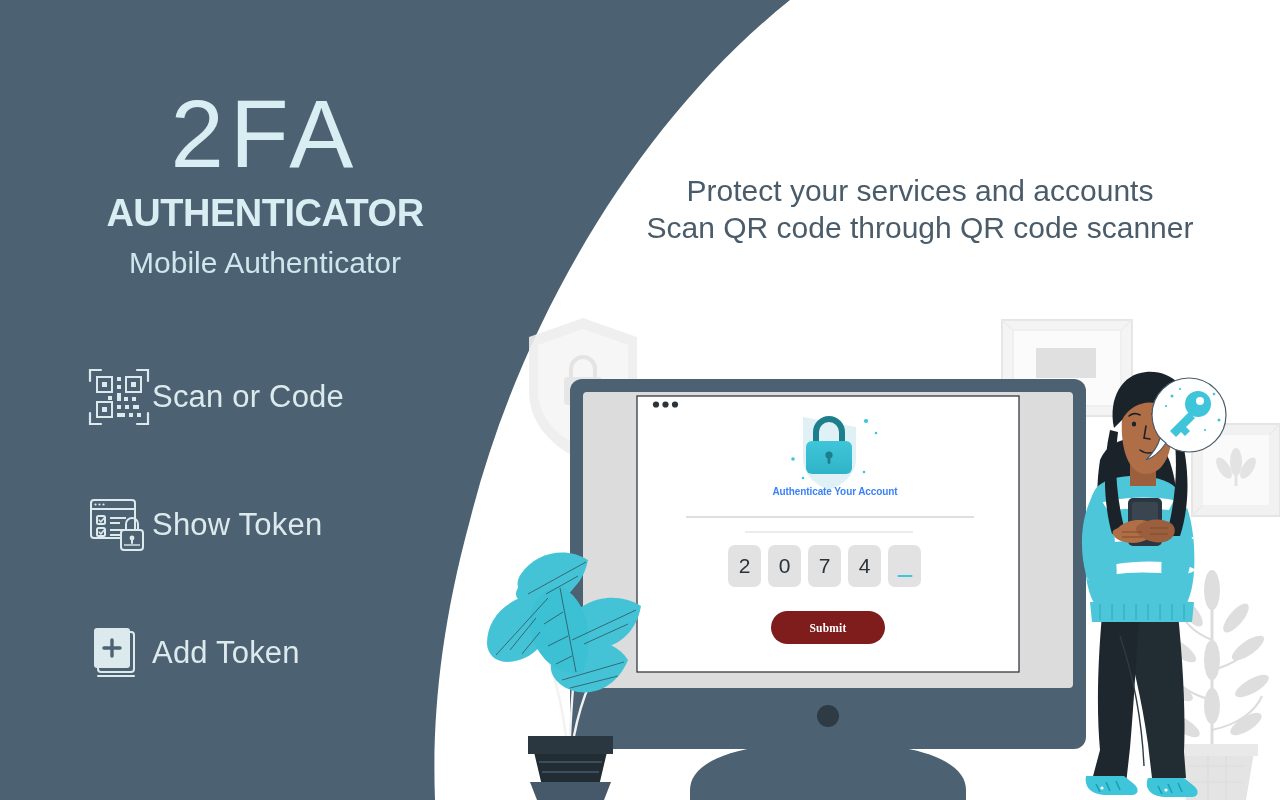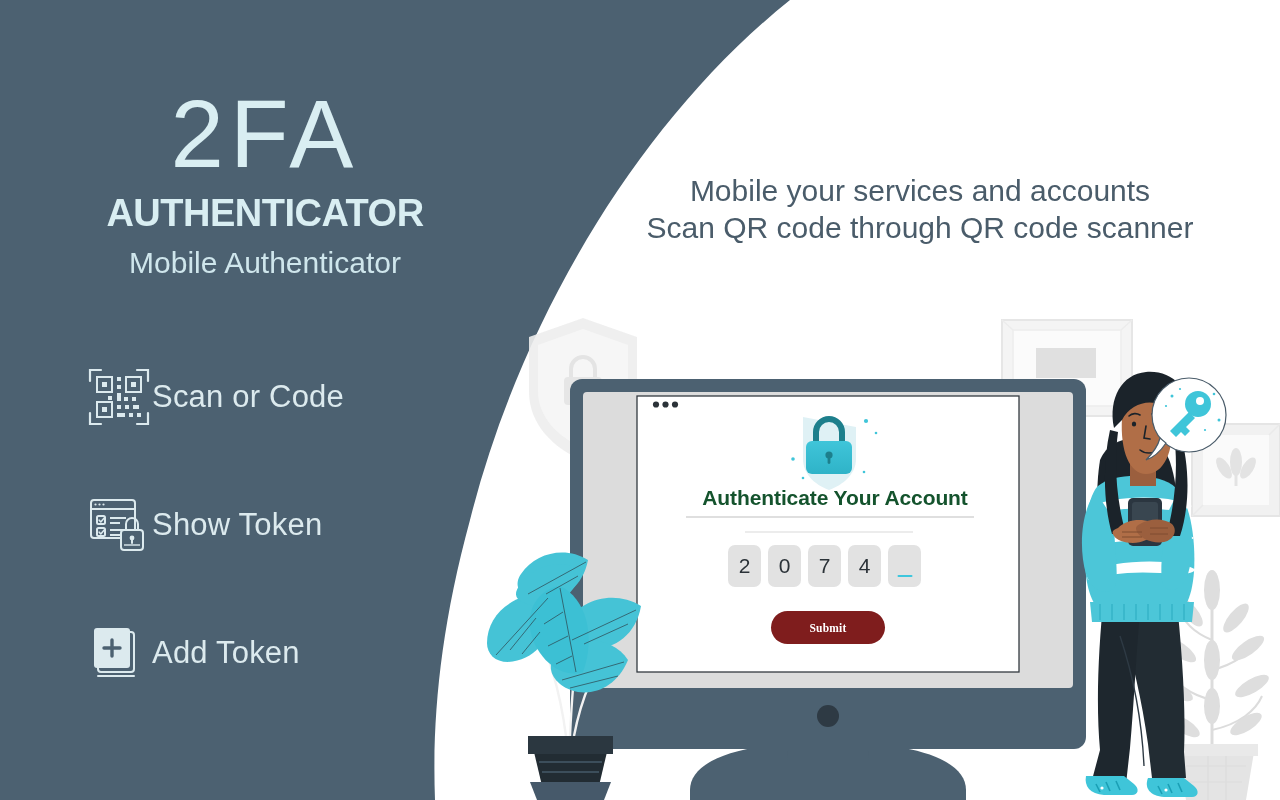--- a/index.html
+++ b/index.html
@@ -49,21 +49,21 @@
     font-size:30px;line-height:37px;font-weight:400;
   }
   .headline div{white-space:nowrap;}
 
   
   .illo{position:absolute;left:0;top:0;width:1280px;height:800px;}
 
   
   .dialog-title{
     position:absolute;left:660px;top:486px;width:350px;text-align:center;
-    font-size:21px;font-weight:700;color:#14532d;letter-spacing:-0.1px;
+    font-size:10px;font-weight:700;color:#3b82f6;letter-spacing:-0.1px;
   }
   .otp-row{position:absolute;left:728px;top:545px;display:flex;gap:7px;}
   .otp-box{
     width:33px;height:42px;border-radius:7px;background:#e2e2e2;
     display:flex;align-items:center;justify-content:center;
     font-size:21px;font-weight:300;color:#2b3238;font-family:"Liberation Sans",sans-serif;
   }
   .otp-box.empty{position:relative;color:transparent;}
   .otp-caret{
     position:absolute;bottom:10px;left:50%;transform:translateX(-50%);
@@ -162,21 +162,21 @@
         <rect x="8" y="8" width="36" height="40" rx="3" fill="#dceaee"></rect>
         <path d="M26,20 L26,36 M18,28 L34,28" stroke="#4c6171" stroke-width="3.4" stroke-linecap="round"></path>
         <path d="M12,56 L48,56" stroke="#dceaee" stroke-width="2" stroke-linecap="round"></path>
       </svg>
       <div class="feature-label">Add Token</div>
     </div>
 
   </div>
 
   <div class="headline">
-    <div>Mobile your services and accounts</div>
+    <div>Protect your services and accounts</div>
     <div>Scan QR code through QR code scanner</div>
   </div>
 
   <svg class="illo" viewBox="0 0 1280 800">
     <defs>
       <clipPath id="stageClip">
           <rect x="0" y="0" width="1280" height="800"></rect>
         </clipPath>
       <linearGradient id="lockGrad" x1="0" y1="0" x2="0" y2="1">
         <stop offset="0%" stop-color="#3fc5d9"></stop>

